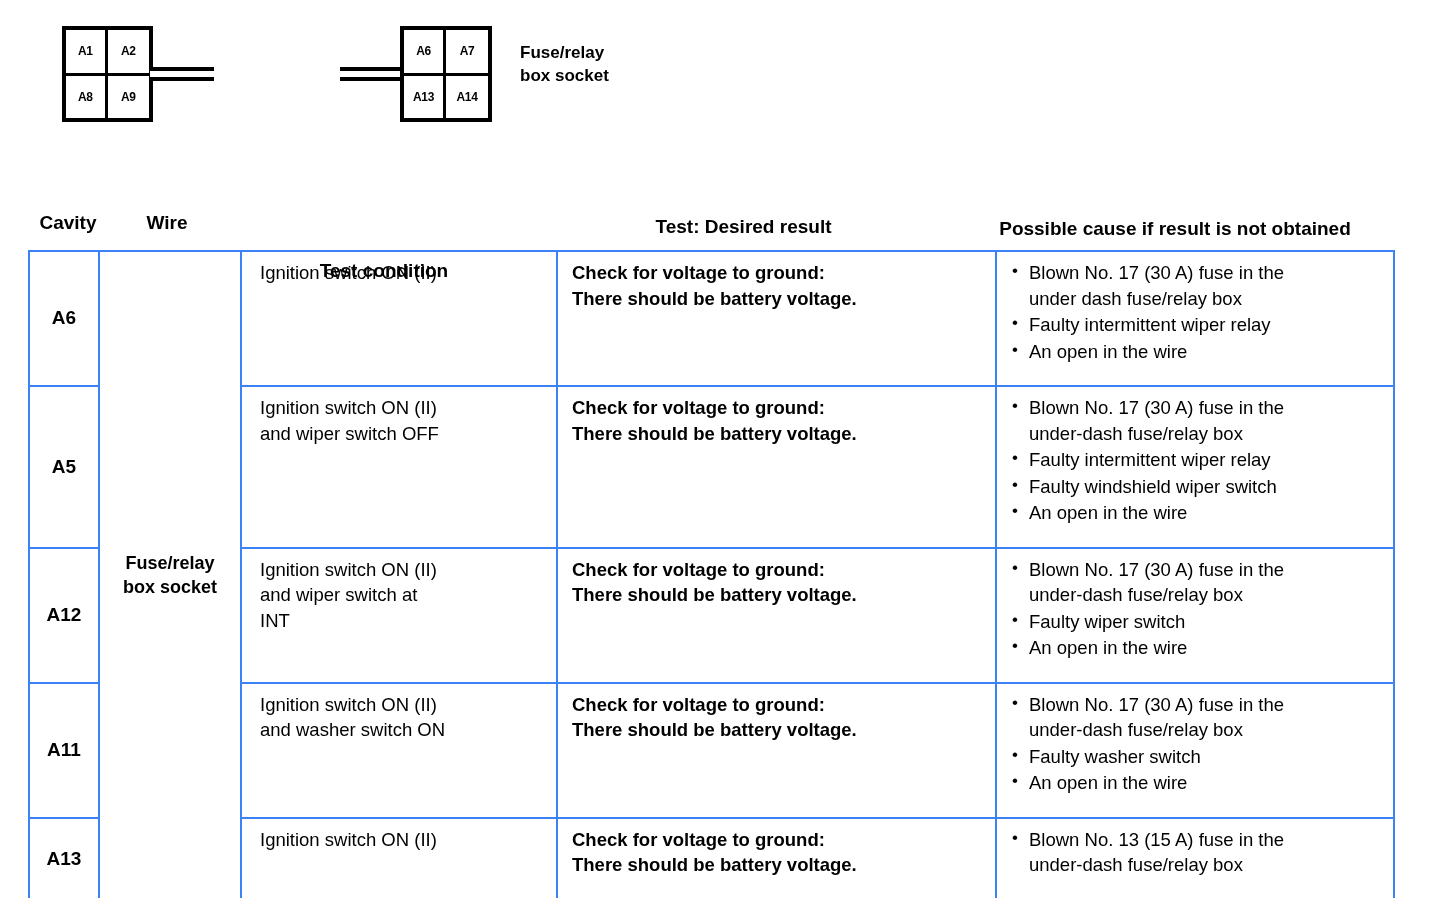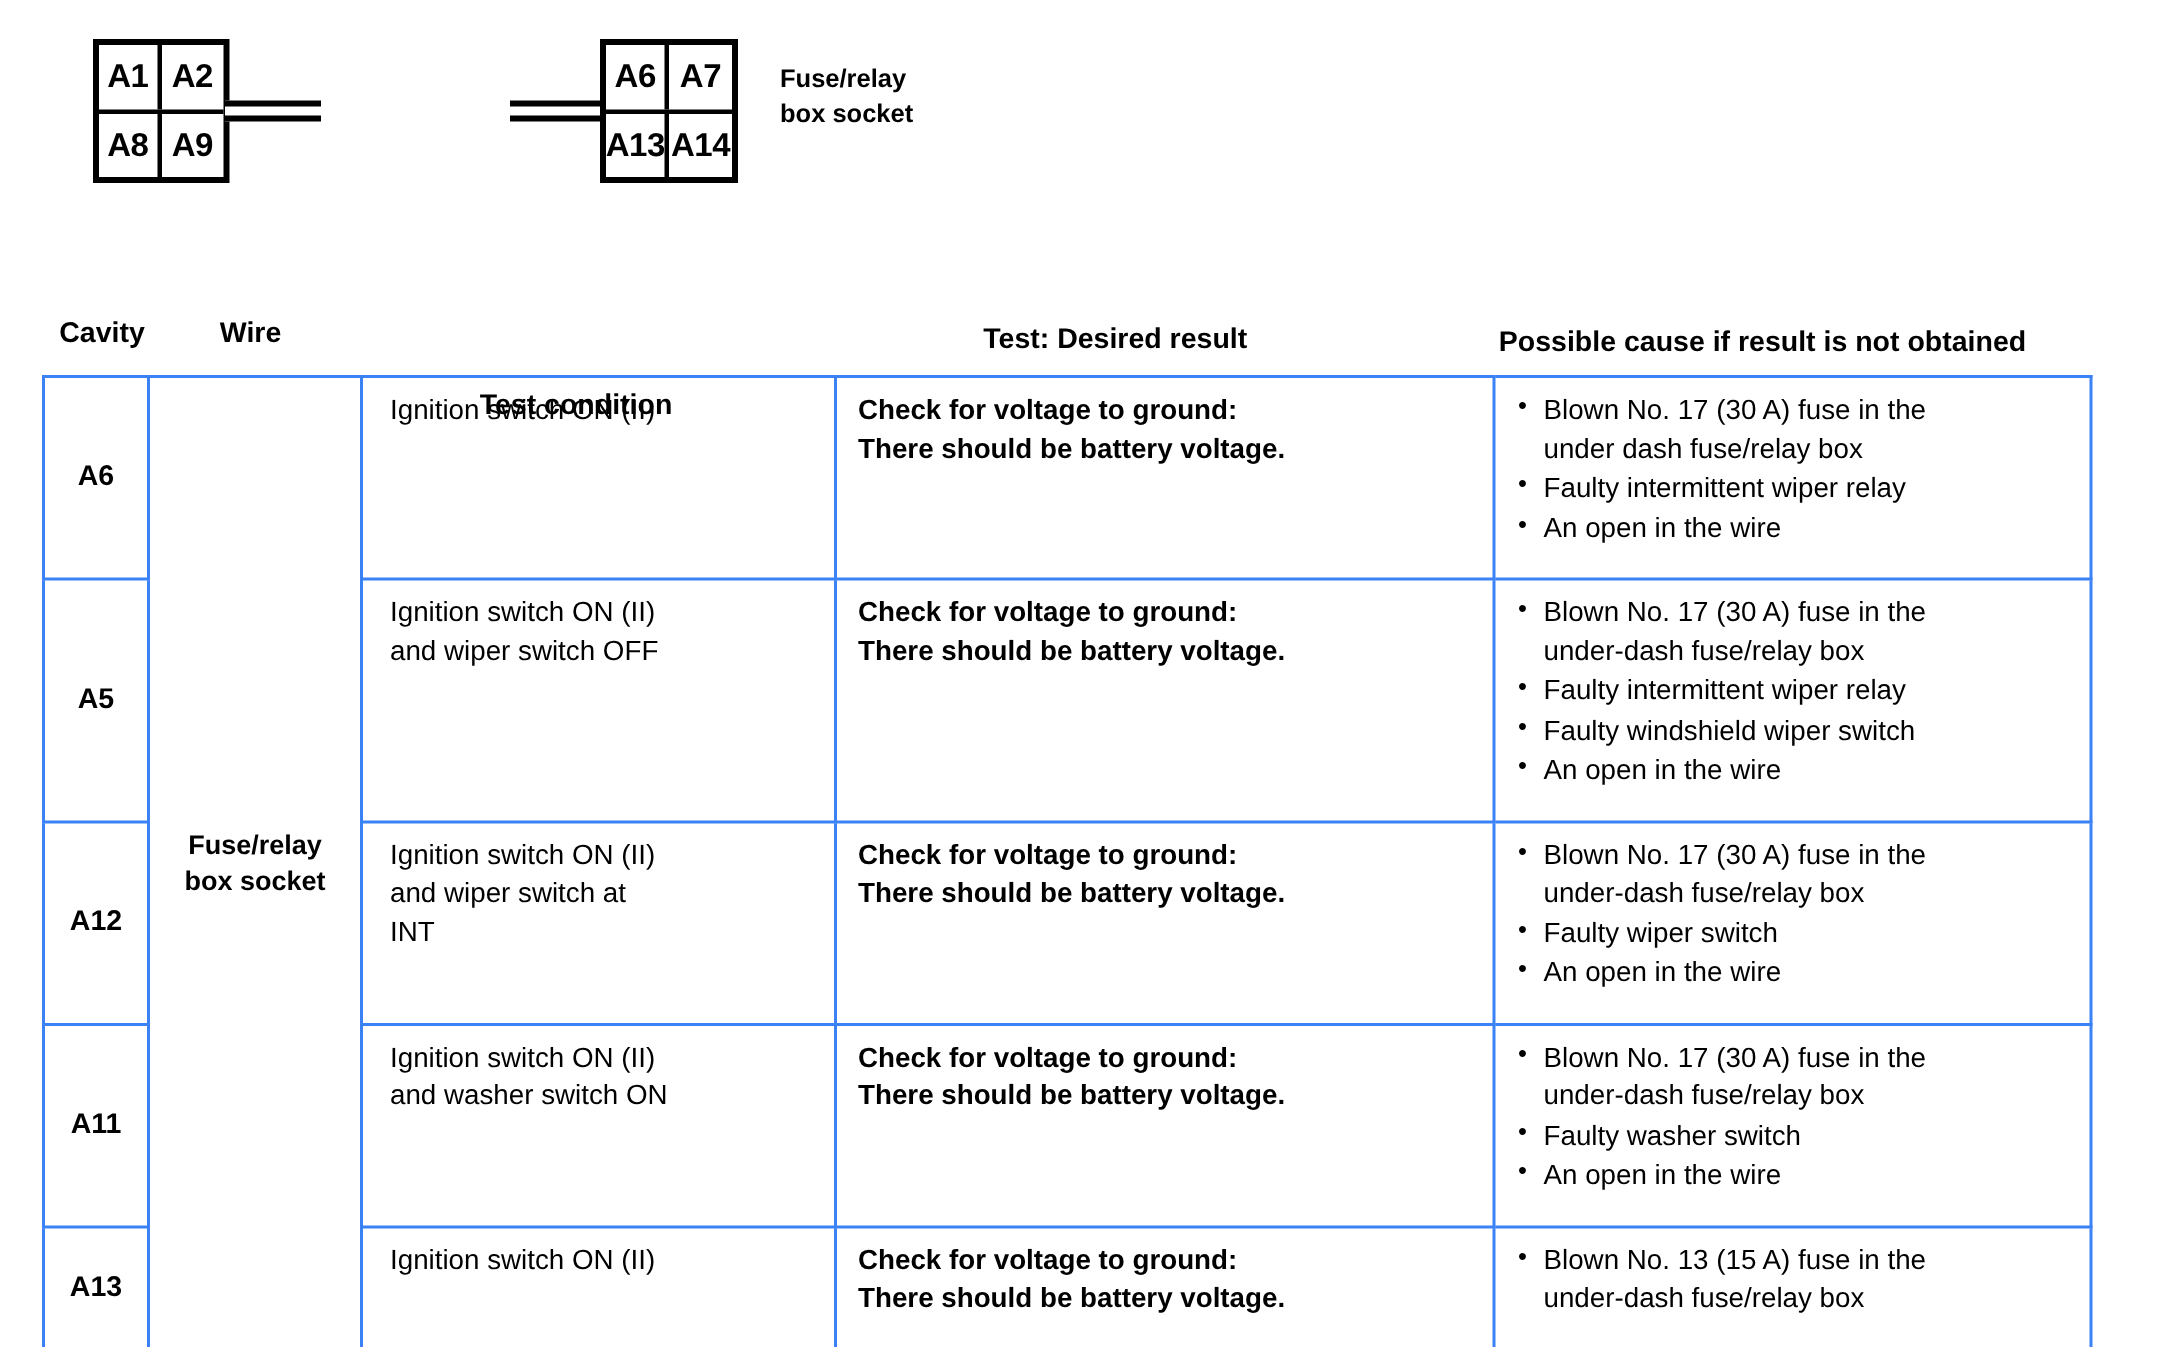--- a/index.html
+++ b/index.html
@@ -38,21 +38,21 @@
     display: flex;
     flex: 1 1 50%;
   }
   .conn-row.top {
     border-bottom: 3px solid #000;
   }
   .conn-cell {
     display: flex;
     align-items: center;
     justify-content: center;
-    font-size: 22px;
+    font-size: 12px;
     font-weight: bold;
     letter-spacing: -0.3px;
     box-sizing: border-box;
     border-right: 3px solid #000;
   }
   .conn-cell:last-child {
     border-right: none;
   }
 
   #conn-block-1 { left: 0px;   width: 91px; }

